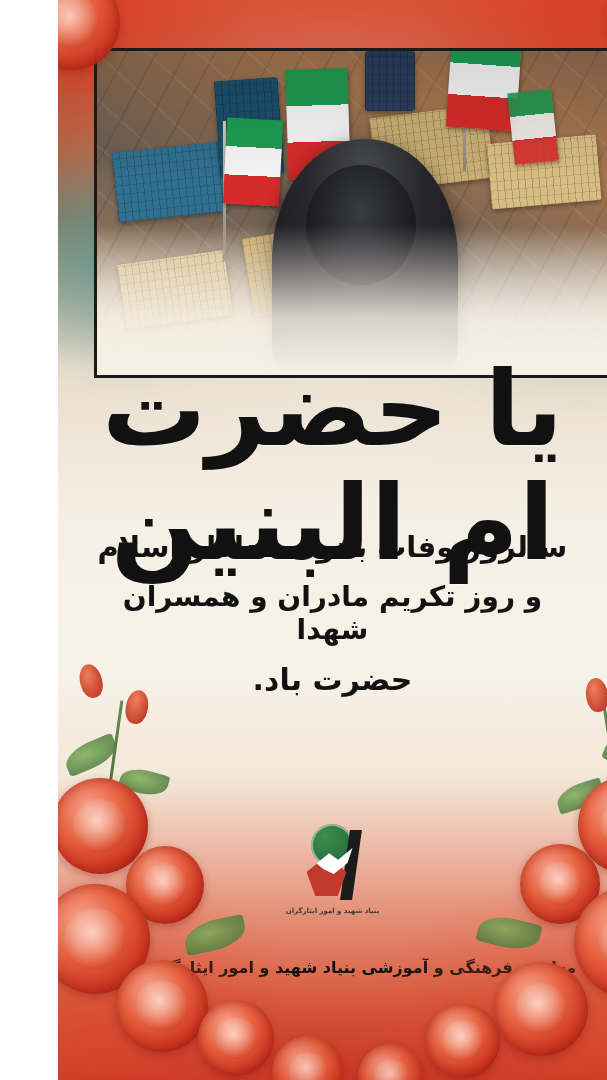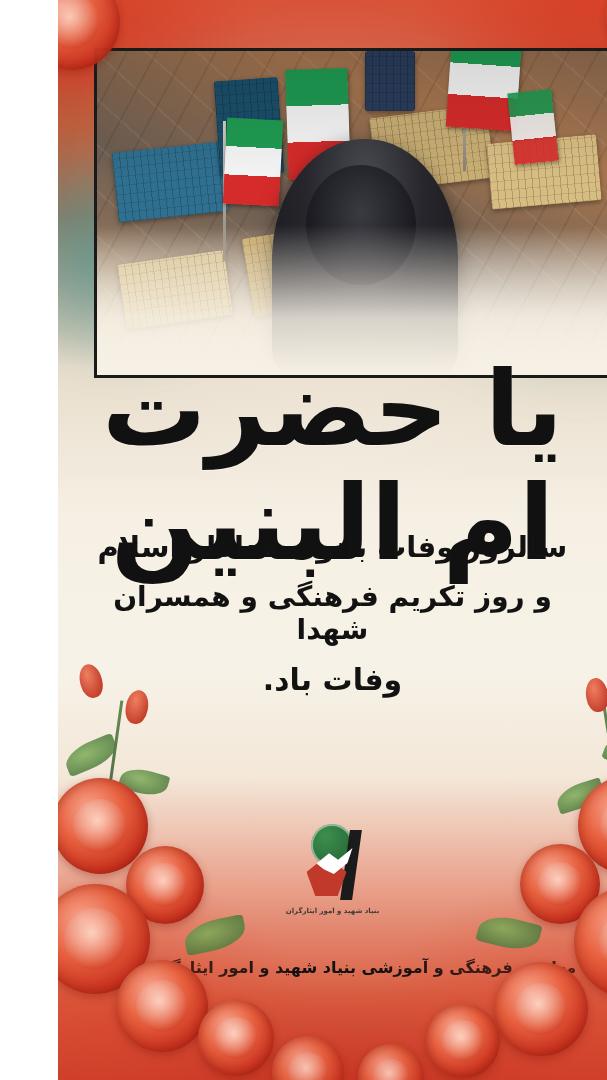--- a/index.html
+++ b/index.html
@@ -337,22 +337,22 @@
 
     <div class="chador"></div>
 
     <div class="haze"></div>
   </div>
 
   <div class="calligraphy">یا حضرت ام البنین</div>
 
   <div class="text-block">
     <p class="line line-1">سالروز وفات بانوی فداکار اسلام</p>
-    <p class="line line-3">و روز تکریم فرهنگی و همسران شهدا</p>
-    <p class="line line-4">وفات باد.</p>
+    <p class="line line-3">و روز تکریم مادران و همسران شهدا</p>
+    <p class="line line-4">حضرت باد.</p>
   </div>
 
   <div class="logo">
     <div class="logo-mark">
       <div class="logo-globe"></div>
       <div class="logo-black-bar"></div>
       <div class="logo-red"></div>
       <div class="logo-dove"></div>
     </div>
     <div class="logo-caption">بنیاد شهید و امور ایثارگران</div>

